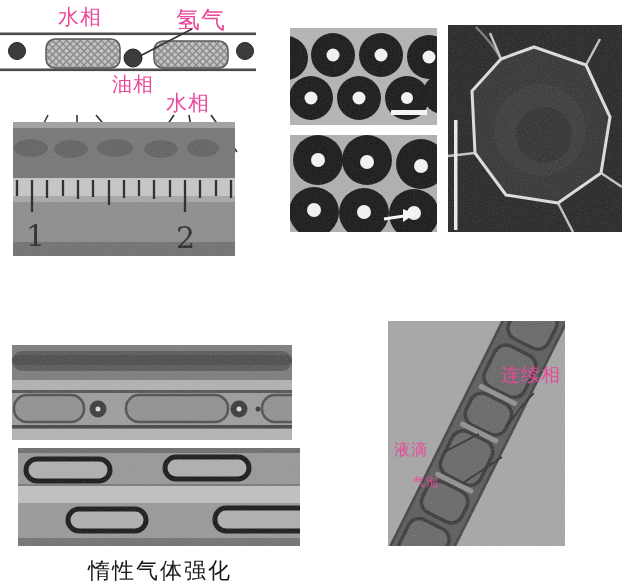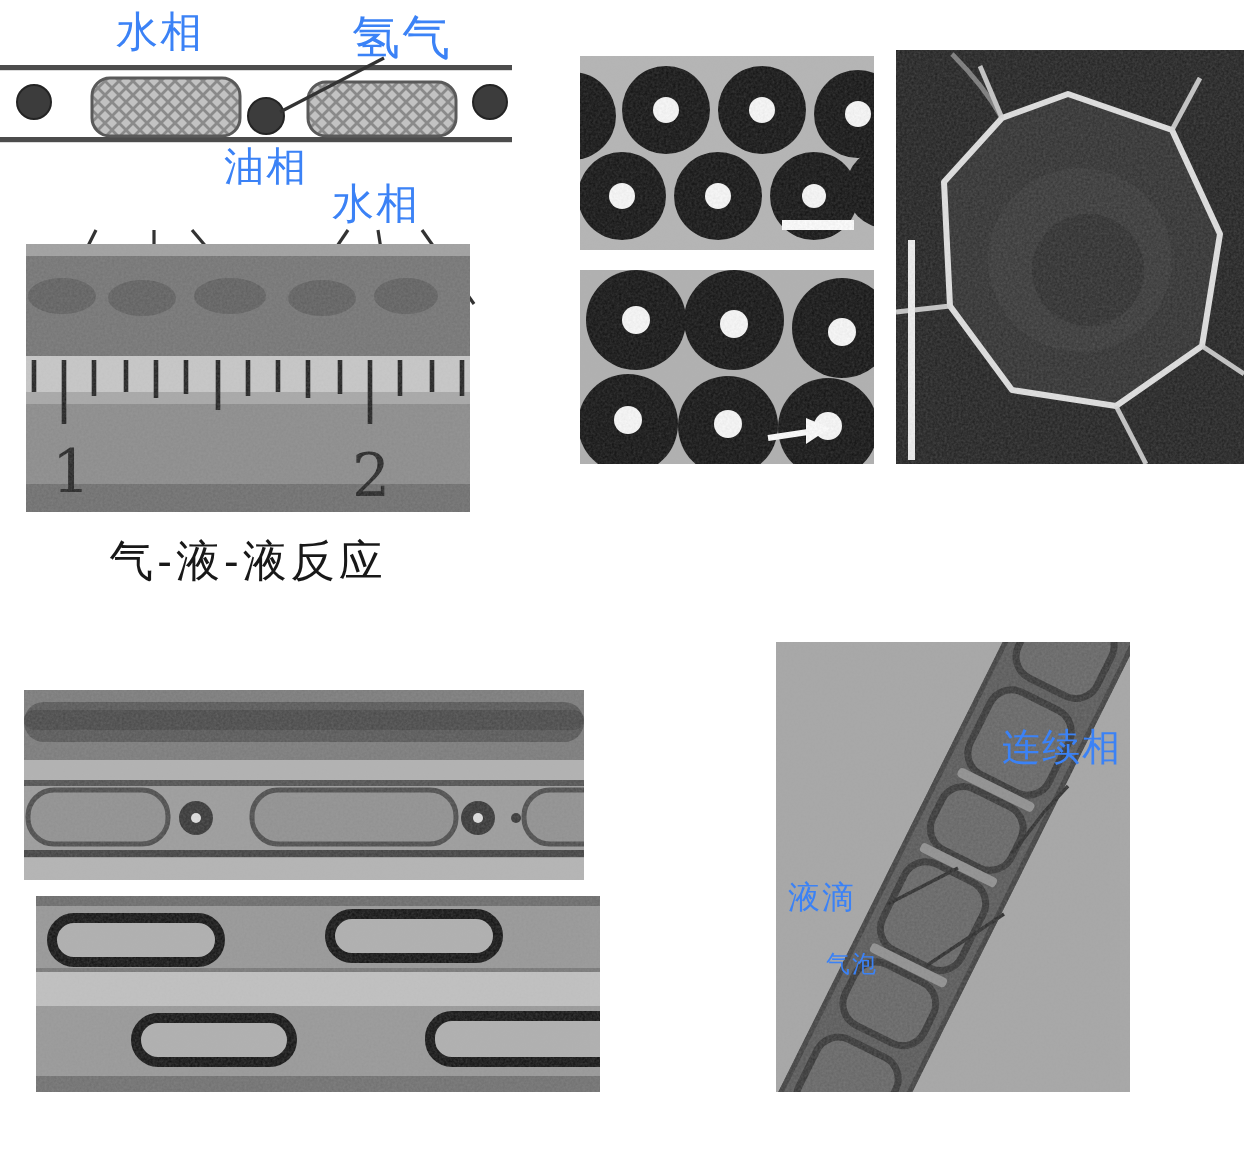--- a/index.html
+++ b/index.html
@@ -4,21 +4,21 @@
 <style>
   html,body{margin:0;padding:0;background:#ffffff;}
   #figure{
     position:relative;
     width:629px;height:586px;
     background:#ffffff;
     overflow:hidden;
     font-family:"Liberation Sans", sans-serif;
     color:#1c1c1c;
   }
-  .ann{position:absolute;font-size:20px;line-height:1.05;color:#3b82f6;white-space:nowrap;
+  .ann{position:absolute;font-size:20px;line-height:1.05;color:#ec4899;white-space:nowrap;
        letter-spacing:1px;}
   .cap{position:absolute;text-align:center;font-size:22px;color:#181818;letter-spacing:2px;
        white-space:nowrap;}
   .ph{position:absolute;display:block;}
   svg{display:block;}
 </style>
 </head>
 <body>
 
 <svg width="0" height="0" style="position:absolute" aria-hidden="true">
@@ -95,21 +95,20 @@
       <line x1="172" y1="58" x2="172" y2="90"></line>
       <line x1="187" y1="58" x2="187" y2="76"></line>
       <line x1="203" y1="58" x2="203" y2="74"></line>
       <line x1="218" y1="58" x2="218" y2="76"></line>
     </g>
     <text x="13" y="124" font-size="30" fill="#222222" font-family="DejaVu Serif, serif">1</text>
     <text x="163" y="126" font-size="30" fill="#222222" font-family="DejaVu Serif, serif">2</text>
     <rect width="222" height="134" filter="url(#grain)" opacity="0.5"></rect>
   </svg>
 
-  <div class="cap" style="left:13px;top:266px;width:222px;">气-液-液反应</div>
 
   <svg class="ph" style="left:290px;top:28px;" width="147" height="97" viewBox="0 0 147 97">
     <rect width="147" height="97" fill="#b5b5b5"></rect>
     <g>
       <circle cx="-4" cy="30" r="22" fill="#101010"></circle>
       <circle cx="43" cy="27" r="22" fill="#101010"></circle>
         <circle cx="43" cy="27" r="6.5" fill="#fafafa"></circle>
       <circle cx="91" cy="27" r="22" fill="#101010"></circle>
         <circle cx="91" cy="27" r="6.5" fill="#fafafa"></circle>
       <circle cx="139" cy="29" r="22" fill="#101010"></circle>
@@ -202,20 +201,21 @@
     <rect x="0" y="90" width="282" height="8" fill="#6f6f6f"></rect>
     <g fill="#b0b0b0" stroke="#0f0f0f" stroke-width="5">
       <rect x="8" y="11" width="84" height="22" rx="11"></rect>
       <rect x="147" y="9" width="84" height="22" rx="11"></rect>
       <rect x="50" y="61" width="78" height="22" rx="11"></rect>
       <rect x="197" y="60" width="95" height="23" rx="11"></rect>
     </g>
     <rect width="282" height="98" filter="url(#grain)" opacity="0.5"></rect>
   </svg>
 
+  <div class="cap" style="left:30px;top:556px;width:260px;">惰性气体强化</div>
 
   <svg class="ph" style="left:388px;top:321px;" width="177" height="225" viewBox="0 0 177 225">
     <rect width="177" height="225" fill="#a6a6a6"></rect>
     <g transform="rotate(26.5 91 112)">
       <rect x="61" y="-60" width="60" height="350" fill="#575757"></rect>
       <rect x="61" y="-60" width="2.5" height="350" fill="#3e3e3e"></rect>
       <rect x="118.5" y="-60" width="2.5" height="350" fill="#3e3e3e"></rect>
       <g fill="#646464" stroke="#343434" stroke-width="3.5">
         <rect x="69" y="-28" width="44" height="40" rx="12"></rect>
         <rect x="69" y="20" width="44" height="46" rx="12"></rect>

